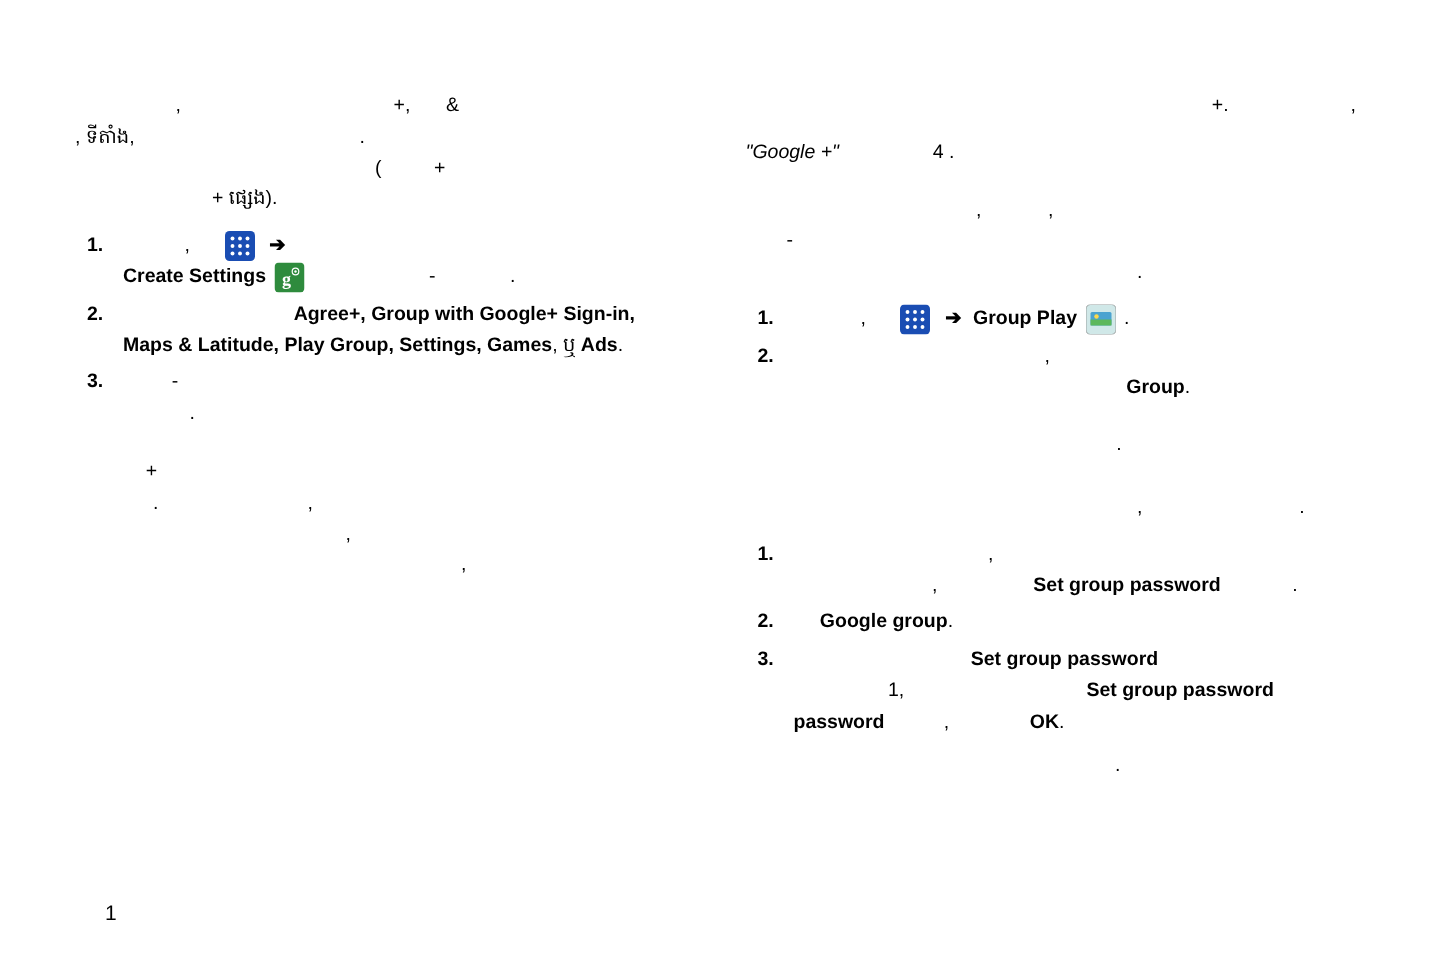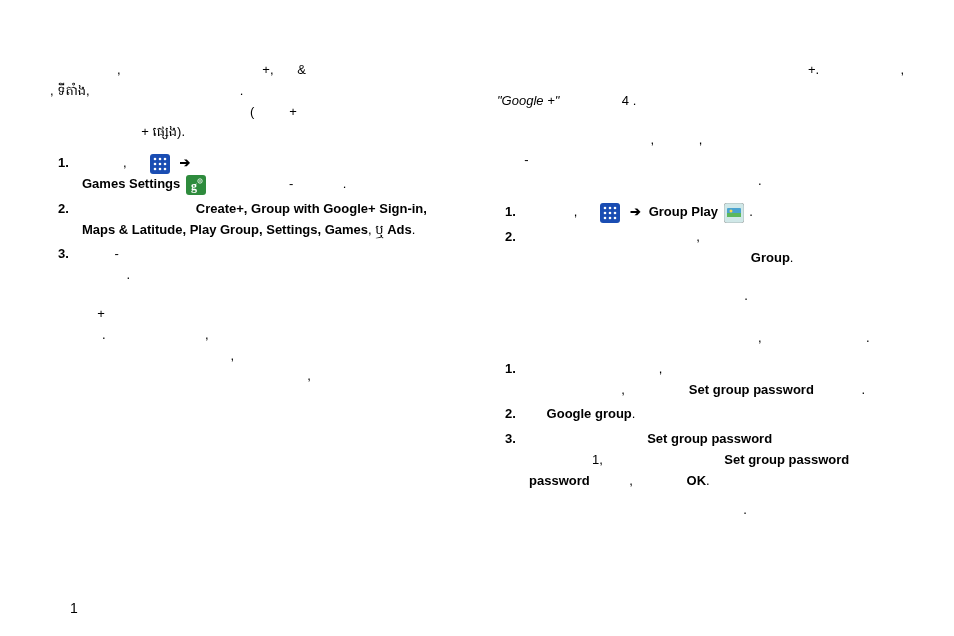--- a/index.html
+++ b/index.html
@@ -110,41 +110,41 @@
                   <circle cx="10" cy="10" r="1.3"></circle>
                   <circle cx="15" cy="10" r="1.3"></circle>
                   <circle cx="5" cy="15" r="1.3"></circle>
                   <circle cx="10" cy="15" r="1.3"></circle>
                   <circle cx="15" cy="15" r="1.3"></circle>
                 </g>
               </svg>
           </span>
           <span class="arrow">➔</span>
           <br>
-          <span class="bold">Games Settings</span>
+          <span class="bold">Create Settings</span>
           <span class="icon">
             <svg viewBox="0 0 20 20">
                 <rect width="20" height="20" rx="3" fill="#2e8b3d"></rect>
                 <text x="5" y="15" font-size="12" font-family="serif" fill="#fff" font-weight="bold">g</text>
                 <circle cx="14" cy="6" r="2.2" fill="none" stroke="#fff" stroke-width="0.8"></circle>
                 <circle cx="14" cy="6" r="0.8" fill="#fff"></circle>
               </svg>
           </span>
           <span class="invisible-text">រួចហើយ ធ្វើការ</span>
           <span>-</span>
           <span class="invisible-text">បោះពុម្ព.</span>
           <span>.</span>
         </div>
       </div>
 
       <div class="num-item">
         <div class="num">2.</div>
         <div class="li-body">
           <span class="invisible-text">ស្វែងរក និង កែសម្រួល</span>
-          <span class="bold">Create+</span><span class="bold">, Group with Google+ Sign-in</span><span class="bold">, Maps &amp; Latitude</span><span class="bold">, Play Group</span><span class="bold">, Settings</span><span class="bold">, Games</span><span>,  ឬ</span>
+          <span class="bold">Agree+</span><span class="bold">, Group with Google+ Sign-in</span><span class="bold">, Maps &amp; Latitude</span><span class="bold">, Play Group</span><span class="bold">, Settings</span><span class="bold">, Games</span><span>,  ឬ</span>
           <span class="bold">Ads</span><span>.</span>
         </div>
       </div>
 
       <div class="num-item">
         <div class="num">3.</div>
         <div class="li-body">
           <span class="invisible-text">ធ្វើការ</span>
           <span>-</span>
           <span class="invisible-text">សម្រាប់ការកំណត់ ដែលអ្នកចង់</span>

